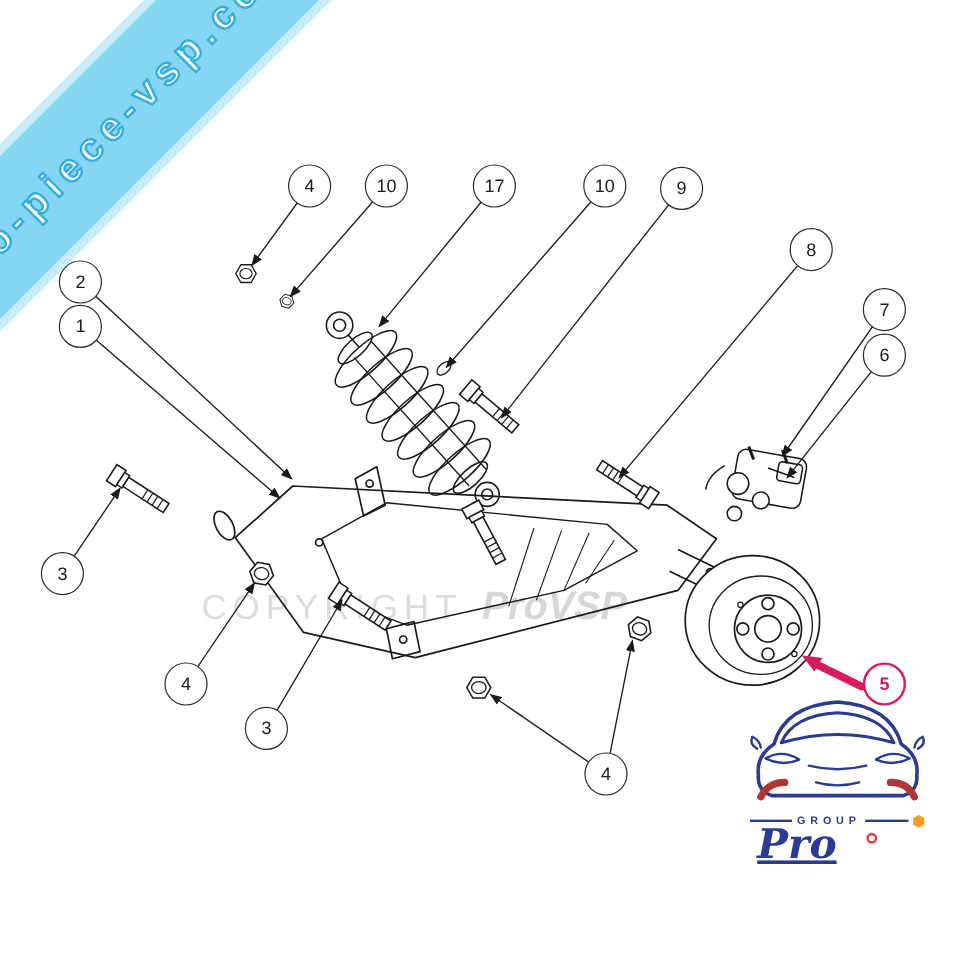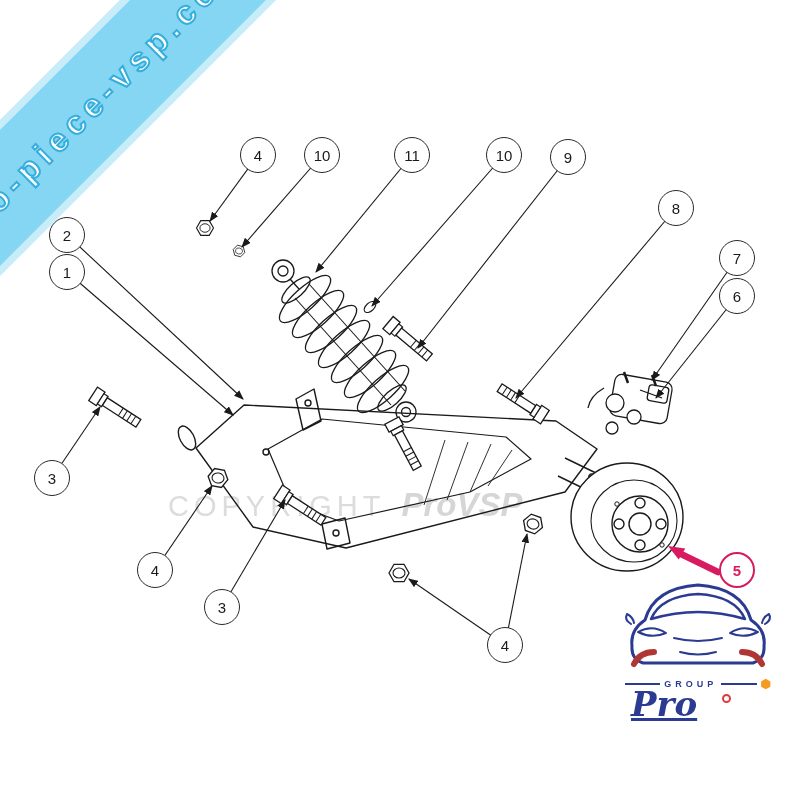--- a/index.html
+++ b/index.html
@@ -186,21 +186,21 @@
 
   <div class="banner">
     <span class="banner-text">pro-piece-vsp.com</span>
   </div>
 
   <div class="callout" style="left:49px;top:217px">2</div>
   <div class="callout" style="left:49px;top:254px">1</div>
   <div class="callout" style="left:34px;top:460px">3</div>
   <div class="callout" style="left:240px;top:137px">4</div>
   <div class="callout" style="left:304px;top:137px">10</div>
-  <div class="callout" style="left:394px;top:137px">11</div>
+  <div class="callout" style="left:394px;top:137px">17</div>
   <div class="callout" style="left:486px;top:137px">10</div>
   <div class="callout" style="left:550px;top:139px">9</div>
   <div class="callout" style="left:658px;top:190px">8</div>
   <div class="callout" style="left:719px;top:240px">7</div>
   <div class="callout" style="left:719px;top:278px">6</div>
   <div class="callout" style="left:137px;top:552px">4</div>
   <div class="callout" style="left:204px;top:589px">3</div>
   <div class="callout" style="left:487px;top:627px">4</div>
   <div class="callout pink" style="left:719px;top:552px">5</div>
 

